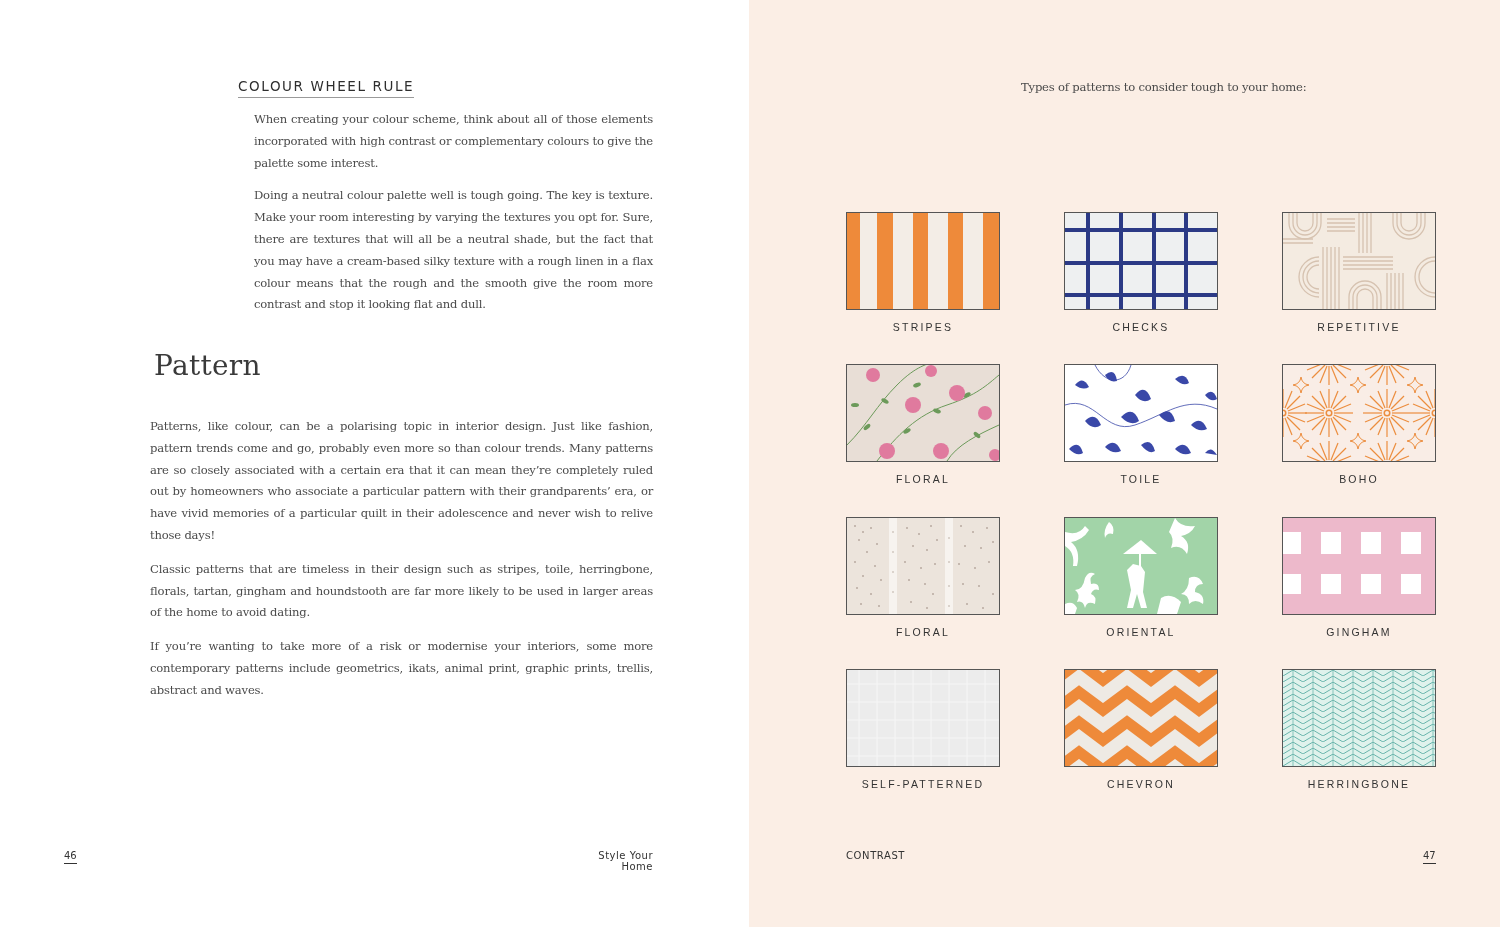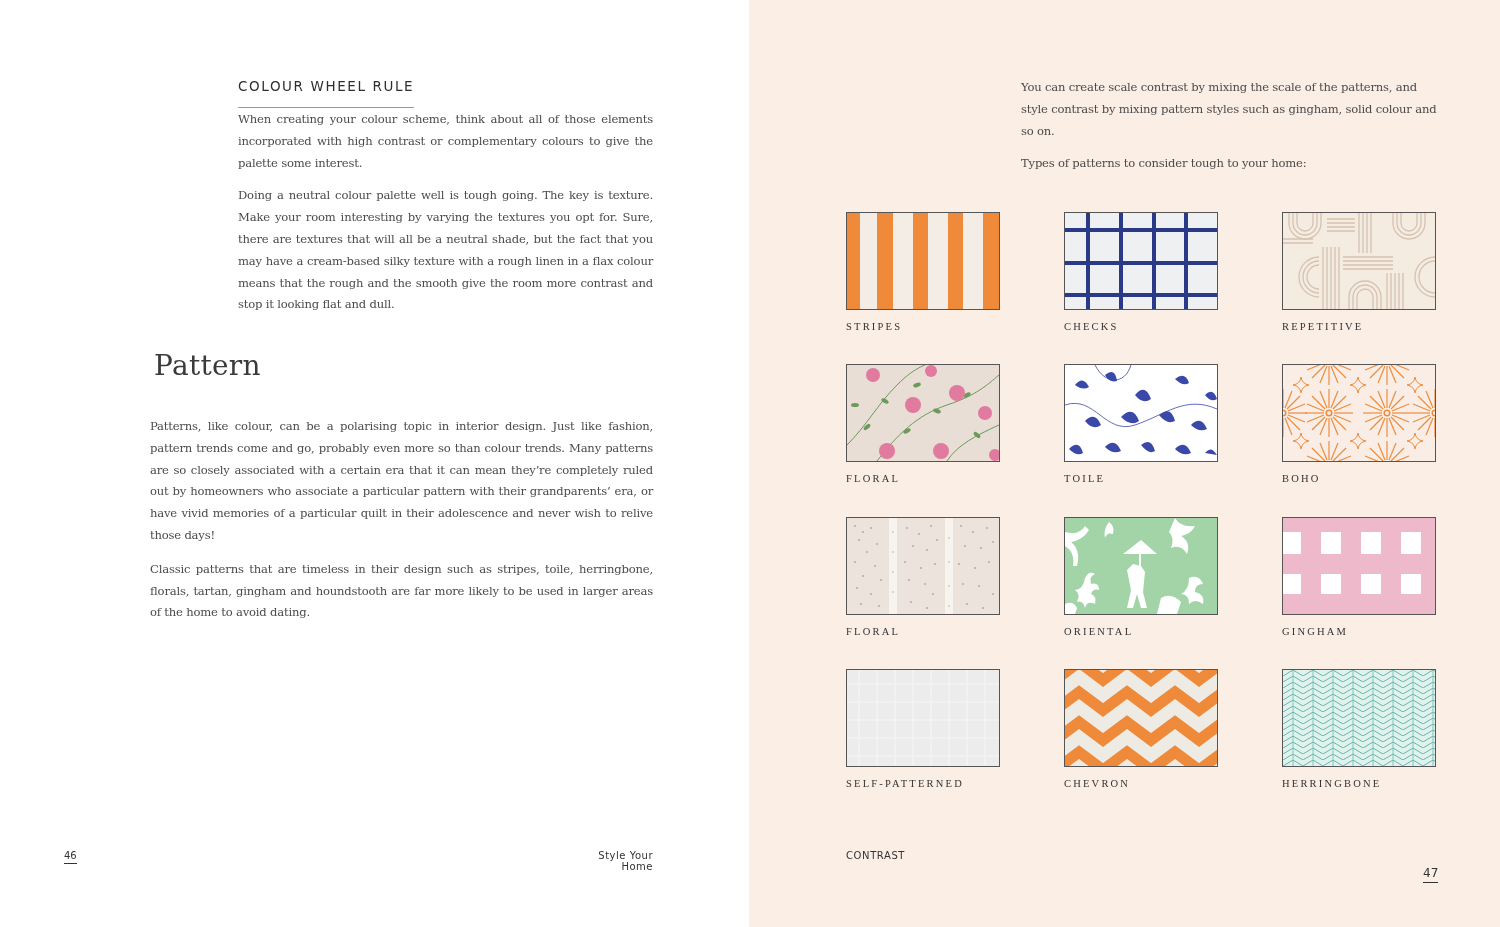--- a/index.html
+++ b/index.html
@@ -1,59 +1,59 @@
 <!DOCTYPE html>
 <html><head>
 <meta charset="utf-8">
 <style>
   html, body { margin:0; padding:0; }
   body { width:1500px; height:927px; position:relative; overflow:hidden; background:#ffffff; font-family:"DejaVu Serif", serif; color:#3a3a3a; }
   .page-left { position:absolute; left:0; top:0; width:749px; height:927px; background:#ffffff; }
   .page-right { position:absolute; left:749px; top:0; width:751px; height:927px; background:#fbeee5; }
-  .subhead { position:absolute; left:238px; top:78px; font-family:"DejaVu Sans", sans-serif; font-size:13.5px; letter-spacing:1.6px; color:#2e2e2e; padding-bottom:13px; border-bottom:1.5px solid #9a9a9a; }
+  .subhead { position:absolute; left:238px; top:78px; font-family:"DejaVu Sans", sans-serif; font-size:13.5px; letter-spacing:1.6px; color:#2e2e2e; padding-bottom:3px; border-bottom:1.5px solid #9a9a9a; }
   .body-text { font-family:"DejaVu Serif", serif; font-size:11.6px; line-height:21.8px; color:#4a4a4a; text-align:justify; letter-spacing:-0.2px; margin:0; }
   .col-a { position:absolute; left:238px; top:109px; width:415px; }
-  .col-a p { margin:0 0 11px 0; }
+  .col-a p { margin:0 0 11px 16px; }
   .h-pattern { position:absolute; left:150px; top:345px; font-family:"DejaVu Serif", serif; font-weight:normal; font-size:28px; color:#3a3a3a; margin:4px; letter-spacing:0.3px; }
   .col-b { position:absolute; left:150px; top:404px; width:503px; }
   .col-b p { margin:12px 0 11px 0; }
   .folio-l { position:absolute; left:64px; top:850px; font-family:"DejaVu Sans", sans-serif; font-size:10px; color:#333; padding-bottom:2px; border-bottom:1.5px solid #333; }
   .runhead-l { position:absolute; left:564px; top:850px; width:89px; text-align:right; font-family:"DejaVu Sans", sans-serif; font-size:10px; color:#333; letter-spacing:0.5px; }
   .runhead-r { position:absolute; left:846px; top:850px; font-family:"DejaVu Sans", sans-serif; font-size:10px; color:#333; letter-spacing:0.6px; }
-  .folio-r { position:absolute; left:1423px; top:850px; font-family:"DejaVu Sans", sans-serif; font-size:12px; color:#333; padding-bottom:2px; border-bottom:1.5px solid #333;margin-top:16px; }
+  .folio-r { position:absolute; left:1423px; top:850px; font-family:"DejaVu Sans", sans-serif; font-size:10px; color:#333; padding-bottom:2px; border-bottom:1.5px solid #333; }
   .col-r { position:absolute; left:1021px; top:77px; width:416px; }
   .col-r p { margin:0 0 11px 0; text-align:left; }
   .grid { position:absolute; left:846px; top:212px; width:590px; }
   .swatch-cell { position:absolute; width:154px; }
   .swatch { width:152px; height:96px; border:1px solid #555; box-sizing:content-box; overflow:hidden; position:relative; }
   .swatch svg { display:block; width:152px; height:96px; }
-  .label { margin-top:11px; font-family:Liberation Serif, serif; font-size:10.5px; letter-spacing:2.2px; color:#333; }
+  .label { margin-top:11px; text-align:center; font-family:Liberation Sans, sans-serif; font-size:10.5px; letter-spacing:2.2px; color:#333; }
 </style>
 </head>
 <body>
 
 <div class="page-left">
   <div class="subhead">COLOUR WHEEL RULE</div>
   <div class="col-a">
     <p class="body-text">When creating your colour scheme, think about all of those elements incorporated with high contrast or complementary colours to give the palette some interest.</p>
     <p class="body-text">Doing a neutral colour palette well is tough going. The key is texture. Make your room interesting by varying the textures you opt for. Sure, there are textures that will all be a neutral shade, but the fact that you may have a cream-based silky texture with a rough linen in a flax colour means that the rough and the smooth give the room more contrast and stop it looking flat and dull.</p>
   </div>
   <h2 class="h-pattern">Pattern</h2>
   <div class="col-b">
     <p class="body-text">Patterns, like colour, can be a polarising topic in interior design. Just like fashion, pattern trends come and go, probably even more so than colour trends. Many patterns are so closely associated with a certain era that it can mean they’re completely ruled out by homeowners who associate a particular pattern with their grandparents’ era, or have vivid memories of a particular quilt in their adolescence and never wish to relive those days!</p>
     <p class="body-text">Classic patterns that are timeless in their design such as stripes, toile, herringbone, florals, tartan, gingham and houndstooth are far more likely to be used in larger areas of the home to avoid dating.</p>
+    <p class="body-text">If you’re wanting to take more of a risk or modernise your interiors, some more contemporary patterns include geometrics, ikats, animal print, graphic prints, trellis, abstract and waves.</p>
   </div>
   <div class="folio-l">46</div>
   <div class="runhead-l">Style Your Home</div>
 </div>
 
 <div class="page-right"></div>
 
 <div class="col-r">
-  <p class="body-text">You can create scale contrast by mixing the scale of the patterns, and style contrast by mixing pattern styles such as gingham, solid colour and so on.</p>
   <p class="body-text">Types of patterns to consider tough to your home:</p>
 </div>
 
 <div class="grid">
 
   <div class="swatch-cell" style="left:0;top:0">
     <div class="swatch">
       <svg viewBox="0 0 152 96">
         <rect width="152" height="96" fill="#f3ede6"></rect>
         <g fill="#ee8a3a">

